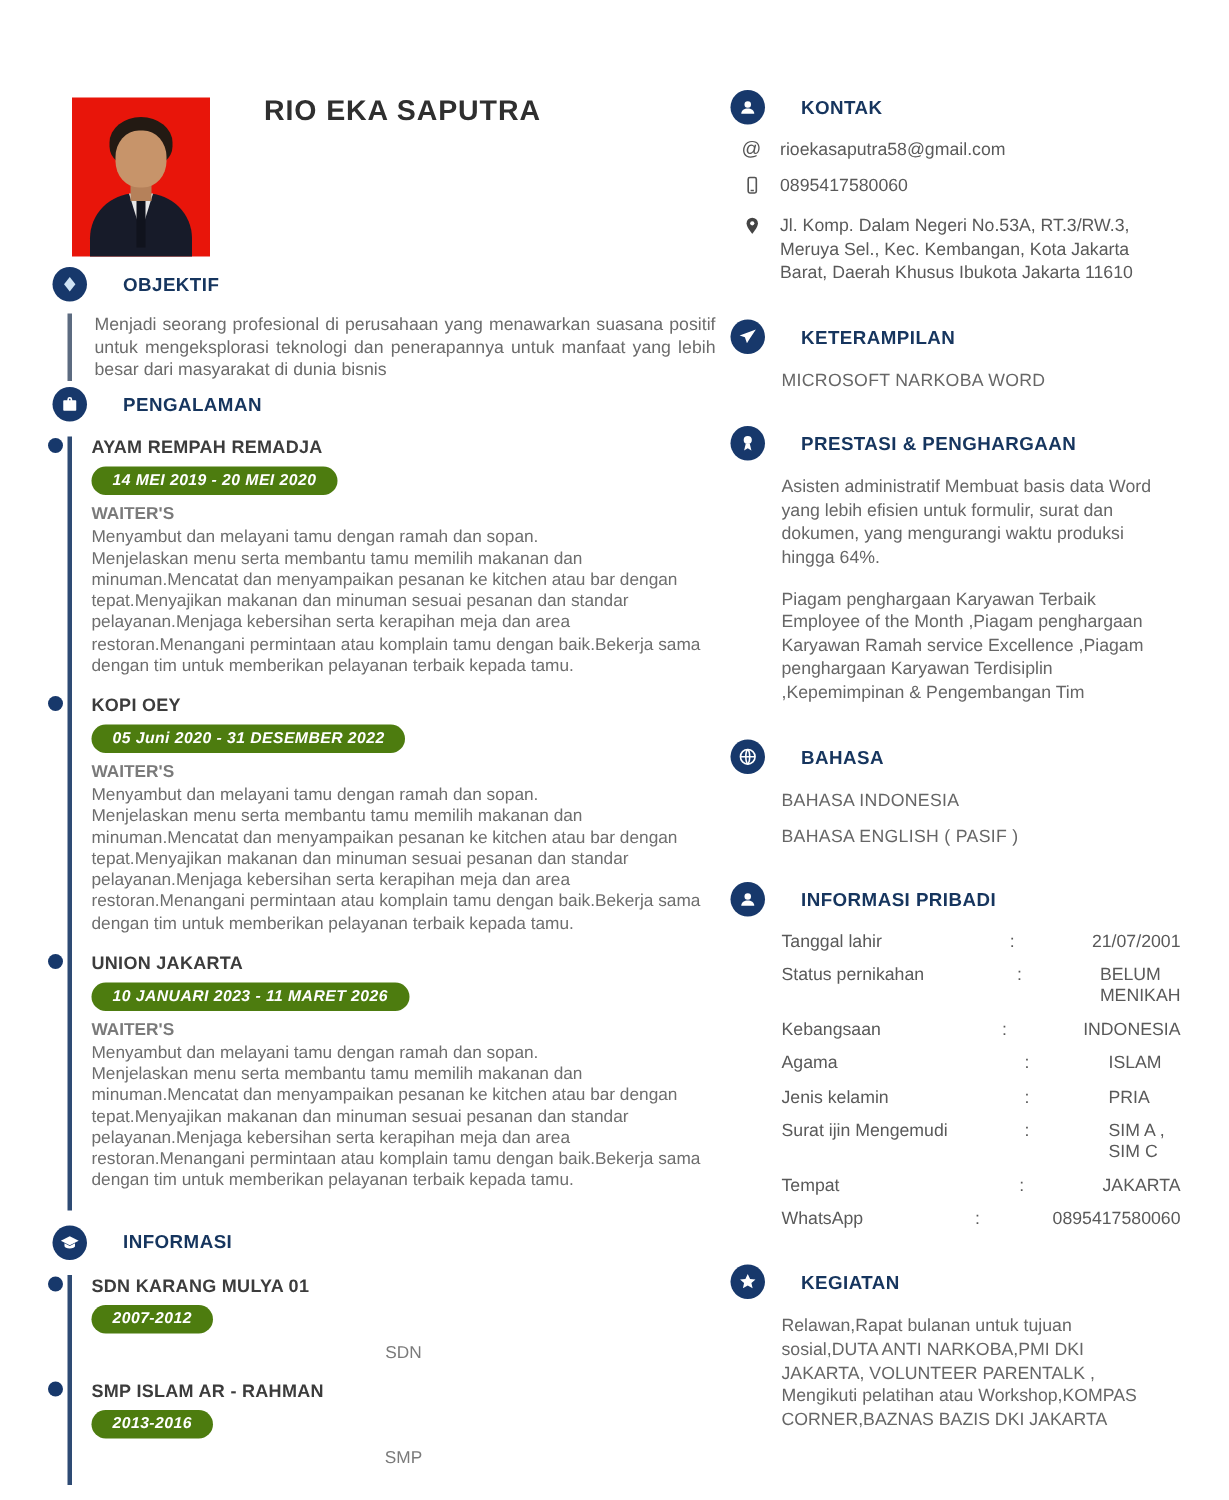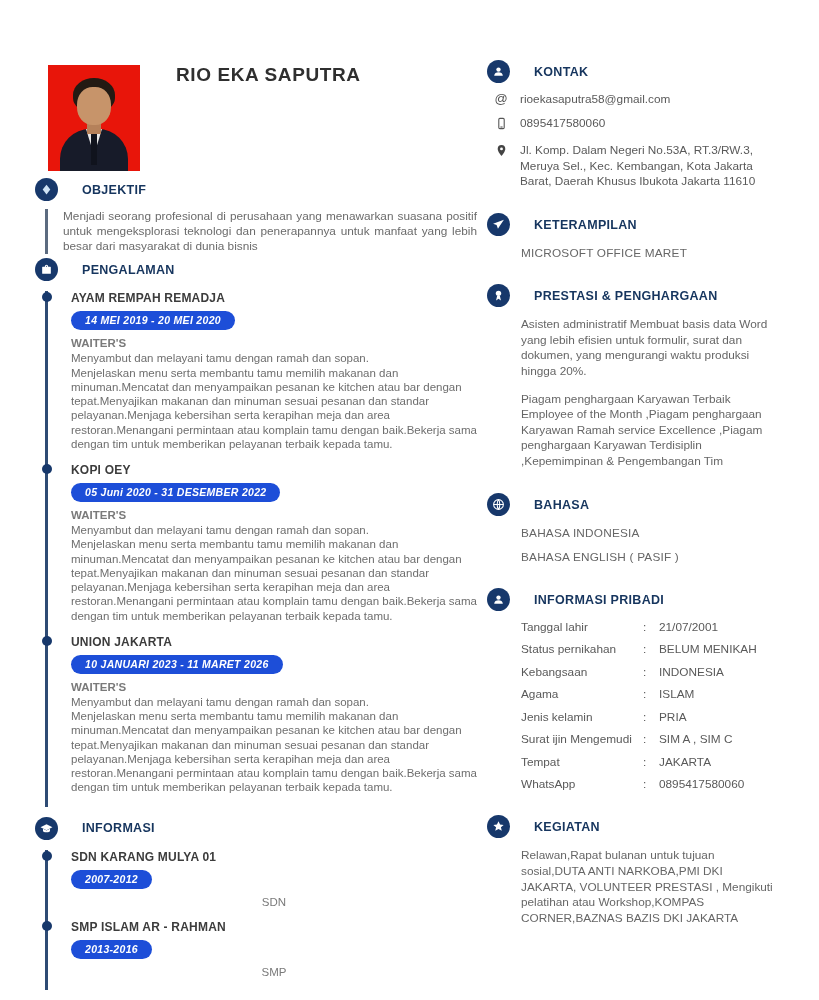--- a/index.html
+++ b/index.html
@@ -39,29 +39,29 @@
   .sec-title { font-size:12.5px; font-weight:bold; color:#16355e; letter-spacing:0.3px; }
 
   
   .objective-body {
     margin:8px 0 0 10px; border-left:3px solid #5c6b80; padding-left:15px;
     font-size:11.8px; color:#6b6b6b; line-height:1.28; text-align:justify;
   }
   .sec { margin-bottom:0; }
   .sec + .sec { margin-top:4px; }
 
-  .timeline { margin-left:10px; border-left:3px solid #2e4b74; padding-left:23px; margin-top:10px; }
+  .timeline { margin-left:10px; border-left:3px solid #2e4b74; padding-left:13px; margin-top:10px; }
   .titem { position:relative; padding-bottom:12px; }
   .titem .dot {
     position:absolute; left:-29px; top:1px; width:10px; height:10px;
     background:#17386b; border-radius:50%;
   }
   .company { font-size:12px; font-weight:bold; color:#3c3c3c; letter-spacing:0.2px; }
   .badge {
-    display:inline-block; margin-top:6px; background:#1d4ed8; color:#fff;
+    display:inline-block; margin-top:6px; background:#4d7c0f; color:#fff;
     font-size:10.5px; font-weight:bold; font-style:italic;
     padding:3px 14px 4px 14px; border-radius:11px; letter-spacing:0.3px;
   }
   .role { font-size:11.5px; color:#7a7a7a; margin-top:7px;font-weight:bold; }
   .desc {
     font-size:11.5px; color:#6e6e6e; line-height:1.24; margin-top:2px;
     white-space:pre-line;
   }
   .edu-level { font-size:11.5px; color:#7a7a7a; margin-top:7px;text-align:center; }
 
@@ -74,21 +74,21 @@
   .contact-text { font-size:11.8px; color:#595959; line-height:1.3; }
 
   .simple-list { margin-top:10px; }
   .simple-item { font-size:11.8px; color:#666; margin:10px 0 10px 34px; letter-spacing:0.2px; }
 
   .para {
     font-size:11.8px; color:#666; line-height:1.32; margin:10px 0 12px 34px; width:256px;
   }
 
   .info-rows { margin-top:8px; }
-  .info-row { display:flex; margin:8.5px 0 8.5px 34px; font-size:11.8px; color:#595959; }
+  .info-row { display:flex; margin:8.5px 0 8.5px 34px; font-size:11.8px; color:#595959;gap:40px; }
   .info-label { width:122px; }
   .info-colon { width:16px; }
   .info-value { flex:1; }
 </style>
 </head>
 <body>
 
 <div class="col-left">
 
   <div class="header-block">
@@ -227,35 +227,35 @@
   <div class="rsec">
     <div class="sec-head">
       <span class="sec-icon">
         <svg viewBox="0 0 24 24">
             <path fill="#fff" d="M22 3L2 10.5l6.5 2.2L11 20l3.2-5.3L22 3z"></path>
           </svg>
       </span>
       <span class="sec-title">KETERAMPILAN</span>
     </div>
     <div class="simple-list">
-      <div class="simple-item">MICROSOFT OFFICE MARET</div>
+      <div class="simple-item">MICROSOFT NARKOBA WORD</div>
     </div>
   </div>
 
   <div class="rsec">
     <div class="sec-head">
       <span class="sec-icon">
         <svg viewBox="0 0 24 24">
             <circle fill="#fff" cx="12" cy="8" r="5"></circle>
             <path fill="#fff" d="M9.5 12.5L7.5 21l4.5-2.8L16.5 21l-2-8.5z"></path>
           </svg>
       </span>
       <span class="sec-title">PRESTASI &amp; PENGHARGAAN</span>
     </div>
-    <div class="para">Asisten administratif Membuat basis data Word yang lebih efisien untuk formulir, surat dan dokumen, yang mengurangi waktu produksi hingga 20%.</div>
+    <div class="para">Asisten administratif Membuat basis data Word yang lebih efisien untuk formulir, surat dan dokumen, yang mengurangi waktu produksi hingga 64%.</div>
     <div class="para">Piagam penghargaan Karyawan Terbaik Employee of the Month ,Piagam penghargaan Karyawan Ramah service Excellence ,Piagam penghargaan Karyawan Terdisiplin ,Kepemimpinan &amp; Pengembangan Tim</div>
   </div>
 
   <div class="rsec">
     <div class="sec-head">
       <span class="sec-icon">
         <svg viewBox="0 0 24 24" fill="none" stroke="#fff" stroke-width="2">
             <circle cx="12" cy="12" r="9"></circle>
             <path d="M3 12h18M12 3c3.2 3 3.2 15 0 18M12 3c-3.2 3-3.2 15 0 18"></path>
           </svg>
@@ -324,16 +324,16 @@
 
   <div class="rsec">
     <div class="sec-head">
       <span class="sec-icon">
         <svg viewBox="0 0 24 24">
             <path fill="#fff" d="M12 2.5l2.9 6 6.6.6-5 4.4 1.5 6.5L12 16.5 6 20l1.5-6.5-5-4.4 6.6-.6z"></path>
           </svg>
       </span>
       <span class="sec-title">KEGIATAN</span>
     </div>
-    <div class="para">Relawan,Rapat bulanan untuk tujuan sosial,DUTA ANTI NARKOBA,PMI DKI JAKARTA, VOLUNTEER PRESTASI , Mengikuti pelatihan atau Workshop,KOMPAS CORNER,BAZNAS BAZIS DKI JAKARTA</div>
+    <div class="para">Relawan,Rapat bulanan untuk tujuan sosial,DUTA ANTI NARKOBA,PMI DKI JAKARTA, VOLUNTEER PARENTALK , Mengikuti pelatihan atau Workshop,KOMPAS CORNER,BAZNAS BAZIS DKI JAKARTA</div>
   </div>
 
 </div>
 
 </body></html>

